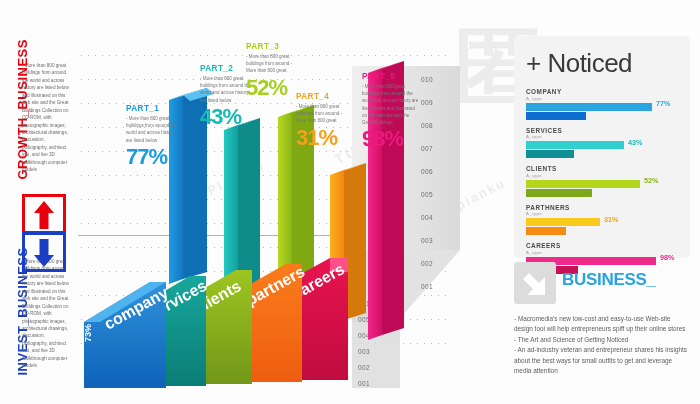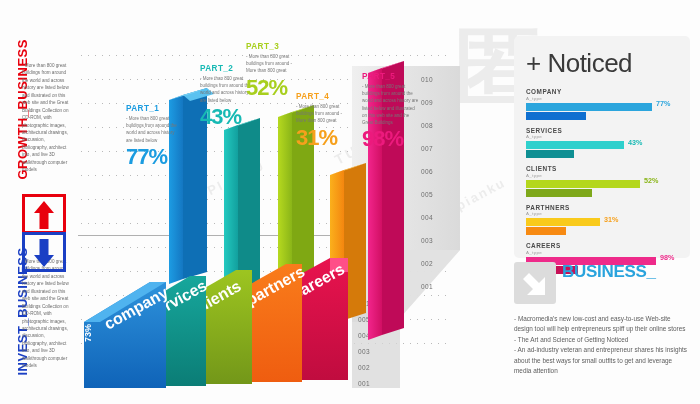--- a/index.html
+++ b/index.html
@@ -64,21 +64,21 @@
   .srow .sub{font-size:4.4px;color:#9a9a9a;letter-spacing:.4px;margin-top:.5px;}
   .srow .tracks{margin-top:2px;}
   .srow .t1{height:8px;border-radius:0;}
   .srow .t2{height:8px;margin-top:1px;}
   .srow .val{position:absolute;font-size:7.2px;font-weight:bold;top:11px;}
 
   
   .catwrap{position:absolute;left:514px;top:262px;width:176px;}
   .caticon{position:absolute;left:0;top:0;width:42px;height:42px;
      background:#dcdcdc;border-radius:3px;}
-  .cattxt{position:absolute;left:48px;top:1px;}
+  .cattxt{position:absolute;left:48px;top:9px;}
   .cattxt .a{font-size:17px;font-weight:bold;color:#29a3dd;letter-spacing:-.3px;line-height:1.05;}
   .cattxt .b{font-size:17px;font-weight:bold;color:#d4145a;letter-spacing:-.3px;line-height:1.05;}
   .catbody{position:absolute;left:0;top:52px;width:176px;font-size:6.4px;
      line-height:1.62;color:#5d5d5d;}
   .catbody p{margin:0;}
 </style>
 </head>
 <body>
 
 <div class="stage">

